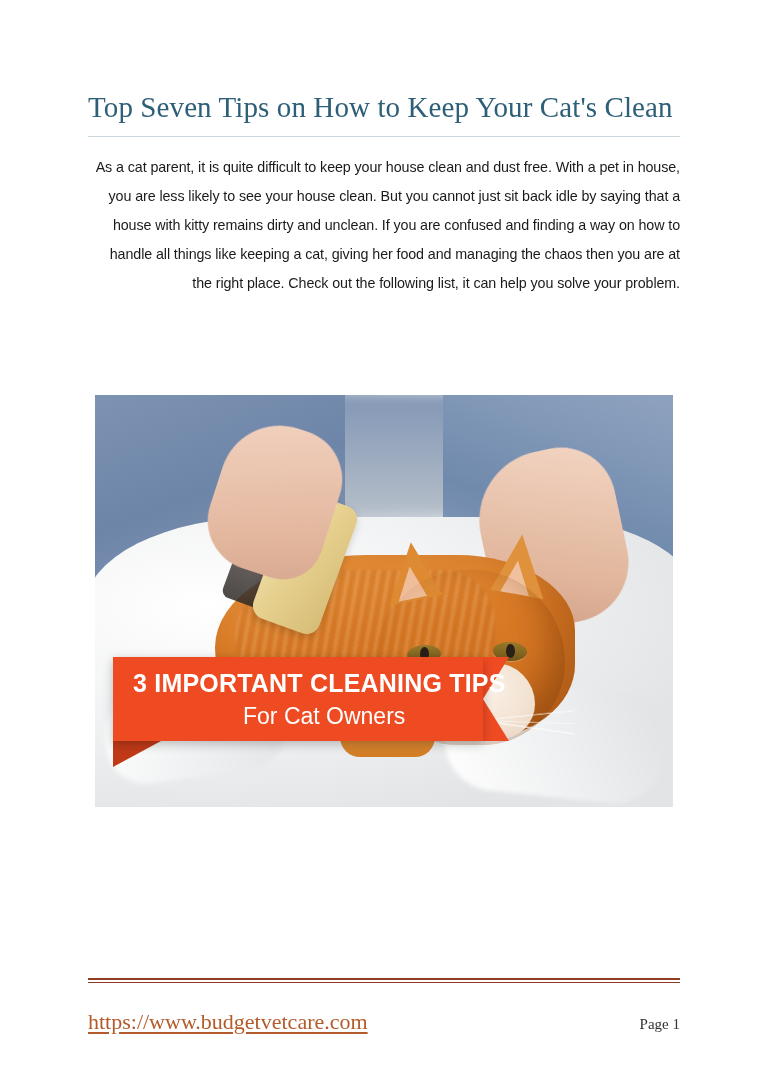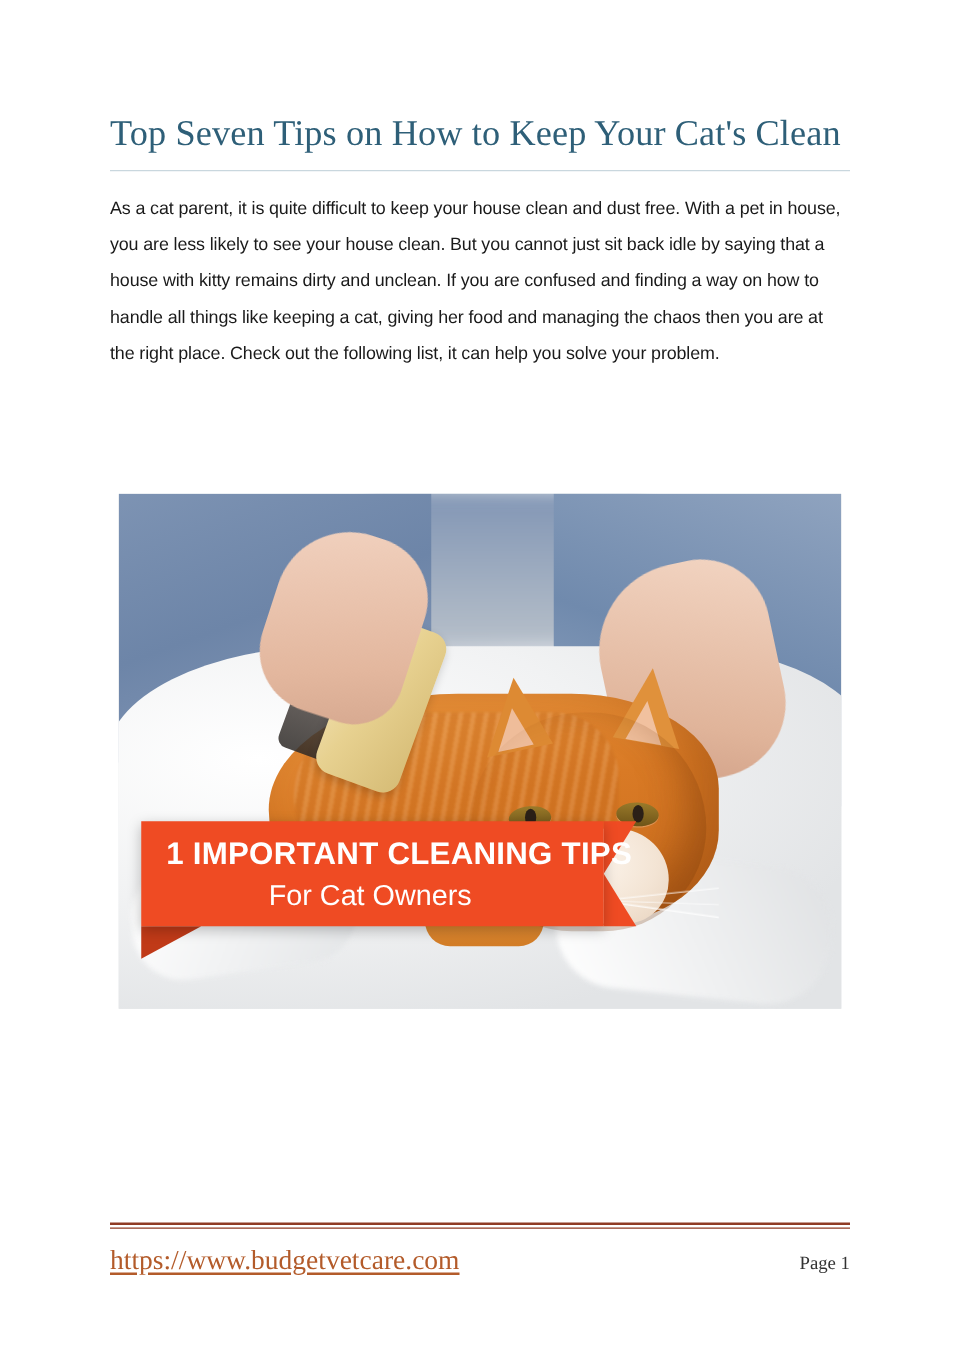--- a/index.html
+++ b/index.html
@@ -42,21 +42,21 @@
     border: 0;
     border-top: 1px solid #c9d7de;
     margin: 4px 0 16px 0;
     width: 100%;
   }
   .body-paragraph {
     font-family: "Liberation Sans", sans-serif;
     font-size: 14.3px;
     line-height: 29px;
     color: #1a1a1a;
-    text-align: left;
+    text-align: right;
     margin: 0;
     letter-spacing: -0.1px;
   }
   .figure {
     position: absolute;
     left: 95px;
     top: 395px;
     width: 578px;
     height: 412px;
     overflow: hidden;
@@ -302,21 +302,21 @@
     top: 274px;
     font-family: "Liberation Sans", sans-serif;
     font-weight: bold;
     font-size: 25px;
     letter-spacing: 0.2px;
     color: #ffffff;
     white-space: nowrap;
   }
   .banner-line2 {
     position: absolute;
-    left: 120px;
+    left: 148px;
     top: 308px;
     font-family: "Liberation Sans", sans-serif;
     font-size: 23px;
     color: #ffffff;
     white-space: nowrap;
   }
   
   .footer {
     position: absolute;
     left: 88px;
@@ -330,21 +330,21 @@
   }
   .footer-rule-bottom {
     border: 0;
     border-top: 1px solid #8f3b24;
     margin: 2px 0 0 0;
   }
   .footer-row {
     display: flex;
     align-items: baseline;
     justify-content: space-between;
-    margin-top: 12px;
+    margin-top: 26px;
   }
   .footer-link {
     font-family: "Liberation Serif", serif;
     font-size: 22px;
     color: #b35b2a;
     text-decoration: underline;
     text-underline-offset: 3px;
     cursor: pointer;
   }
   .footer-page {
@@ -389,21 +389,21 @@
       <div class="pupil pupil-r"></div>
       <div class="nose"></div>
       <div class="whiskers"></div>
       <div class="brush-head"></div>
       <div class="brush-handle"></div>
       <div class="hand-left"></div>
 
       <div class="banner-shadow"></div>
       <div class="banner-notch"></div>
       <div class="banner"></div>
-      <div class="banner-line1">1 IMPORTANT CLEANING TIPS</div>
+      <div class="banner-line1">3 IMPORTANT CLEANING TIPS</div>
       <div class="banner-line2">For Cat Owners</div>
     </div>
   </div>
 
   <div class="footer">
     <hr class="footer-rule-top">
     <hr class="footer-rule-bottom">
     <div class="footer-row">
       <a class="footer-link">https://www.budgetvetcare.com</a>
       <span class="footer-page">Page 1</span>

